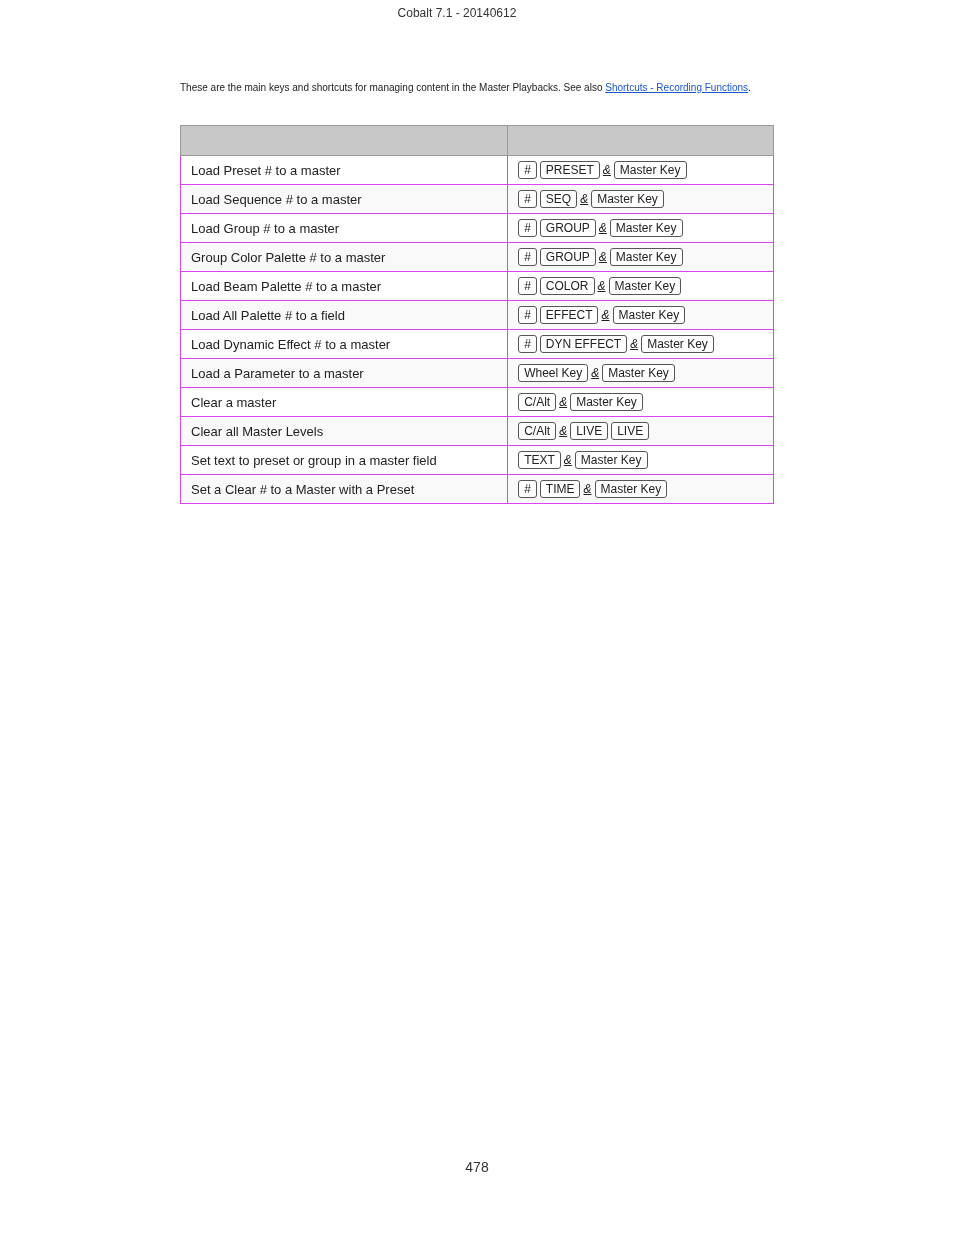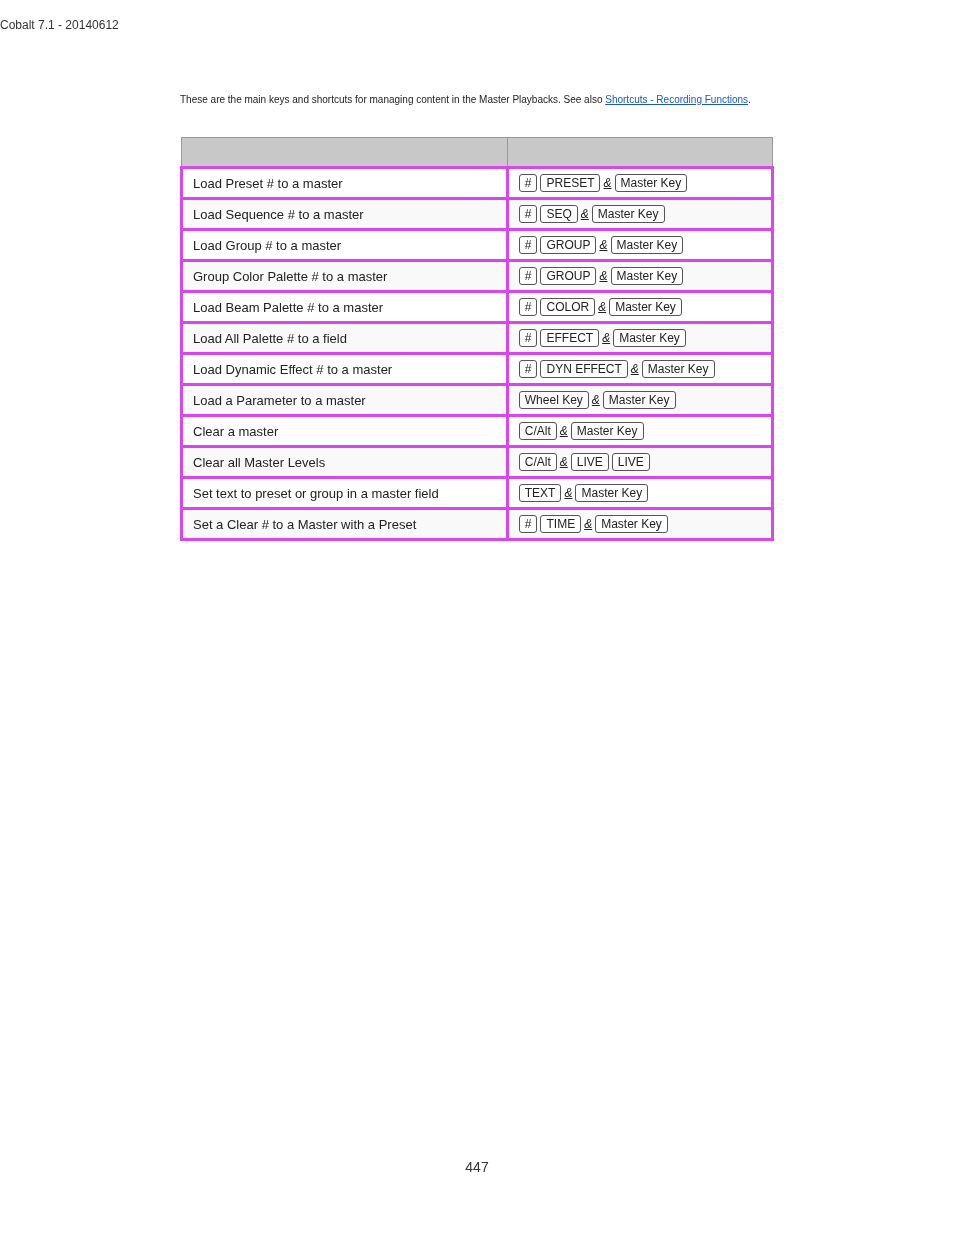--- a/index.html
+++ b/index.html
@@ -6,22 +6,22 @@
     body {
       background: #fff;
       font-family: Arial, sans-serif;
       font-size: 13px;
       color: #222;
       width: 954px;
       min-height: 1235px;
       position: relative;
     }
     .page-header {
-      text-align: left;
-      padding: 18px 40px 0 0;
+      text-align: center;
+      padding: 6px 40px 0 0;
       font-size: 12px;
       color: #333;
     }
     .content {
       margin: 60px 180px 0 180px;
     }
     .intro-text {
       font-size: 10px;
       line-height: 1.5;
       margin-bottom: 30px;
@@ -39,21 +39,21 @@
     .shortcut-table th {
       background-color: #c8c8c8;
       border: 1px solid #999;
       padding: 6px 10px;
       text-align: left;
       font-weight: normal;
       font-size: 13px;
       height: 30px;
     }
     .shortcut-table td {
-      border: 3px solid #d946ef;
+      border: 1px solid #d946ef;
       padding: 5px 10px;
       vertical-align: middle;
       font-size: 13px;
     }
     .shortcut-table tr:nth-child(even) td {
       background-color: #f9f9f9;
     }
     .key-sequence {
       display: inline-flex;
       align-items: center;
@@ -207,13 +207,13 @@
               <span class="key">#</span>
               <span class="key">TIME</span>
               <span class="key-amp">&amp;</span>
               <span class="key">Master Key</span>
             </span></td>
         </tr>
       </tbody>
   </table>
 </div>
 
-<div class="page-number">447</div>
+<div class="page-number">478</div>
 
 </body></html>

